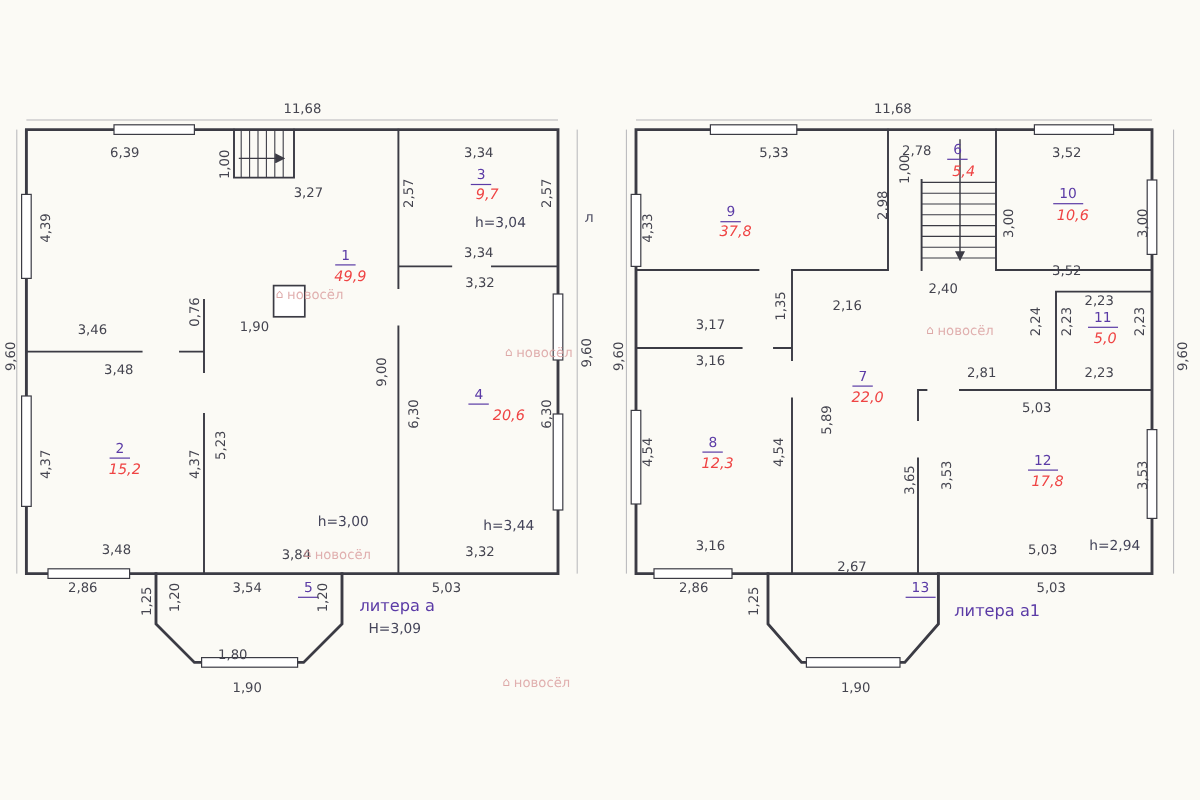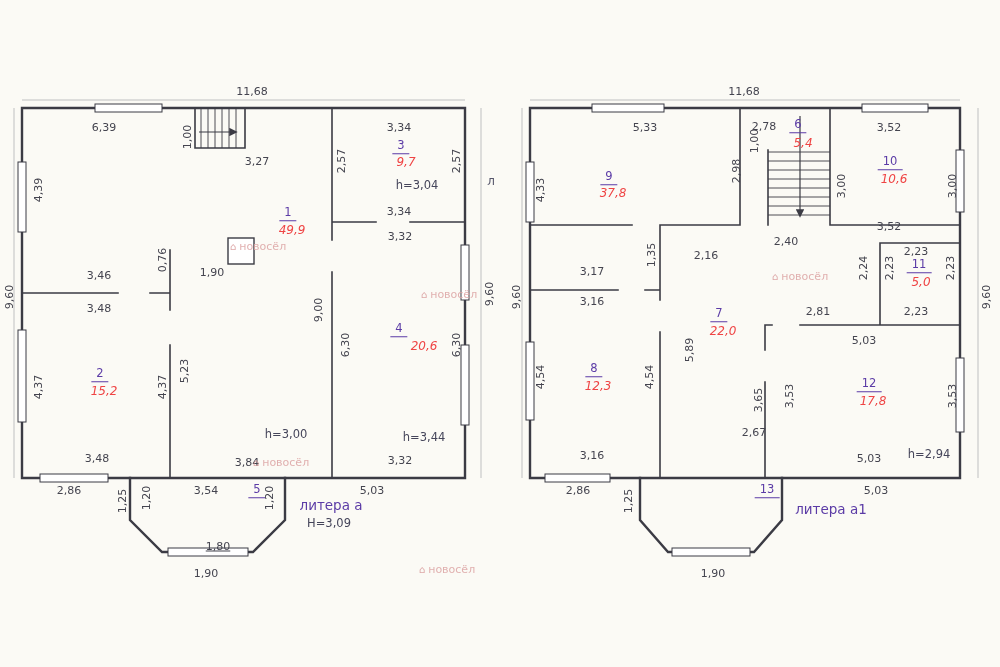--- a/index.html
+++ b/index.html
@@ -98,21 +98,21 @@
     <span class="lbl k-area" style="left: 406px; top: 162px;">9,7</span>
     <span class="lbl k-h" style="left: 417px; top: 186px;">h=3,04</span>
     <span class="lbl k-dim" style="left: 399px; top: 211px;">3,34</span>
     <span class="lbl k-letter" style="left: 491px; top: 181px;">л</span>
     <span class="lbl k-dim rot" style="left: 38px; top: 190px;">4,39</span>
     <span class="lbl k-room" style="left: 288px; top: 214px;">1</span>
     <span class="lbl k-area" style="left: 292px; top: 230px;">49,9</span>
     <span class="lbl k-dim" style="left: 400px; top: 236px;">3,32</span>
     <span class="lbl k-dim rot" style="left: 162px; top: 260px;">0,76</span>
     <span class="lbl k-dim" style="left: 212px; top: 272px;">1,90</span>
-    <span class="lbl k-dim" style="left: 99px; top: 275px;">3,46</span>
+    <span class="lbl k-dim" style="left: 77px; top: 275px;">3,46</span>
     <span class="lbl k-dim rot" style="left: 9px; top: 297px;">9,60</span>
     <span class="lbl k-dim rot" style="left: 318px; top: 310px;">9,00</span>
     <span class="lbl k-dim rot" style="left: 489px; top: 294px;">9,60</span>
     <span class="lbl k-dim" style="left: 99px; top: 308px;">3,48</span>
     <span class="lbl k-dim rot" style="left: 345px; top: 345px;">6,30</span>
     <span class="lbl k-dim rot" style="left: 456px; top: 345px;">6,30</span>
     <span class="lbl k-room" style="left: 399px; top: 330px;">4</span>
     <span class="lbl k-area" style="left: 424px; top: 346px;">20,6</span>
     <span class="lbl k-room" style="left: 100px; top: 375px;">2</span>
     <span class="lbl k-area" style="left: 104px; top: 391px;">15,2</span>
@@ -126,21 +126,21 @@
     <span class="lbl k-dim" style="left: 400px; top: 460px;">3,32</span>
     <span class="lbl k-dim" style="left: 69px; top: 490px;">2,86</span>
     <span class="lbl k-dim rot" style="left: 122px; top: 501px;">1,25</span>
     <span class="lbl k-dim rot" style="left: 146px; top: 498px;">1,20</span>
     <span class="lbl k-dim" style="left: 206px; top: 490px;">3,54</span>
     <span class="lbl k-room" style="left: 257px; top: 491px;">5</span>
     <span class="lbl k-dim rot" style="left: 269px; top: 498px;">1,20</span>
     <span class="lbl k-dim" style="left: 372px; top: 490px;">5,03</span>
     <span class="lbl k-title" style="left: 331px; top: 506px;">литера а</span>
     <span class="lbl k-h" style="left: 329px; top: 524px;">Н=3,09</span>
-    <span class="lbl k-dim" style="left: 218px; top: 546px; text-decoration: underline;">1,80</span>
+    <span class="lbl k-dim" style="left: 194px; top: 546px;">1,80</span>
     <span class="lbl k-dim" style="left: 206px; top: 573px;">1,90</span>
     <span class="lbl k-dim" style="left: 744px; top: 91px;">11,68</span>
     <span class="lbl k-dim" style="left: 630px; top: 127px; margin-left: 15px;">5,33</span>
     <span class="lbl k-dim" style="left: 764px; top: 126px;">2,78</span>
     <span class="lbl k-room" style="left: 798px; top: 126px;">6</span>
     <span class="lbl k-area" style="left: 803px; top: 143px;">5,4</span>
     <span class="lbl k-dim rot" style="left: 754px; top: 141px;">1,00</span>
     <span class="lbl k-dim" style="left: 889px; top: 127px;">3,52</span>
     <span class="lbl k-dim rot" style="left: 540px; top: 190px;">4,33</span>
     <span class="lbl k-dim rot" style="left: 736px; top: 171px;">2,98</span>
@@ -171,21 +171,21 @@
     <span class="lbl k-dim rot" style="left: 540px; top: 377px;">4,54</span>
     <span class="lbl k-dim rot" style="left: 649px; top: 377px;">4,54</span>
     <span class="lbl k-room" style="left: 594px; top: 370px;">8</span>
     <span class="lbl k-area" style="left: 598px; top: 386px;">12,3</span>
     <span class="lbl k-dim rot" style="left: 758px; top: 400px;">3,65</span>
     <span class="lbl k-dim rot" style="left: 789px; top: 396px;">3,53</span>
     <span class="lbl k-dim rot" style="left: 952px; top: 396px;">3,53</span>
     <span class="lbl k-room" style="left: 869px; top: 385px;">12</span>
     <span class="lbl k-area" style="left: 873px; top: 401px;">17,8</span>
     <span class="lbl k-dim" style="left: 592px; top: 455px;">3,16</span>
-    <span class="lbl k-dim" style="left: 710px; top: 432px; margin-left: 44px;">2,67</span>
+    <span class="lbl k-dim" style="left: 710px; top: 472px;">2,67</span>
     <span class="lbl k-dim" style="left: 869px; top: 458px;">5,03</span>
     <span class="lbl k-h" style="left: 929px; top: 455px;">h=2,94</span>
     <span class="lbl k-dim" style="left: 578px; top: 490px;">2,86</span>
     <span class="lbl k-dim rot" style="left: 628px; top: 501px;">1,25</span>
     <span class="lbl k-room" style="left: 767px; top: 491px;">13</span>
     <span class="lbl k-dim" style="left: 876px; top: 490px;">5,03</span>
     <span class="lbl k-title" style="left: 831px; top: 510px;">литера а1</span>
     <span class="lbl k-dim" style="left: 713px; top: 573px;">1,90</span>
     <span class="lbl k-dim rot" style="left: 516px; top: 297px;">9,60</span>
     <span class="lbl k-dim rot" style="left: 986px; top: 297px;">9,60</span>

